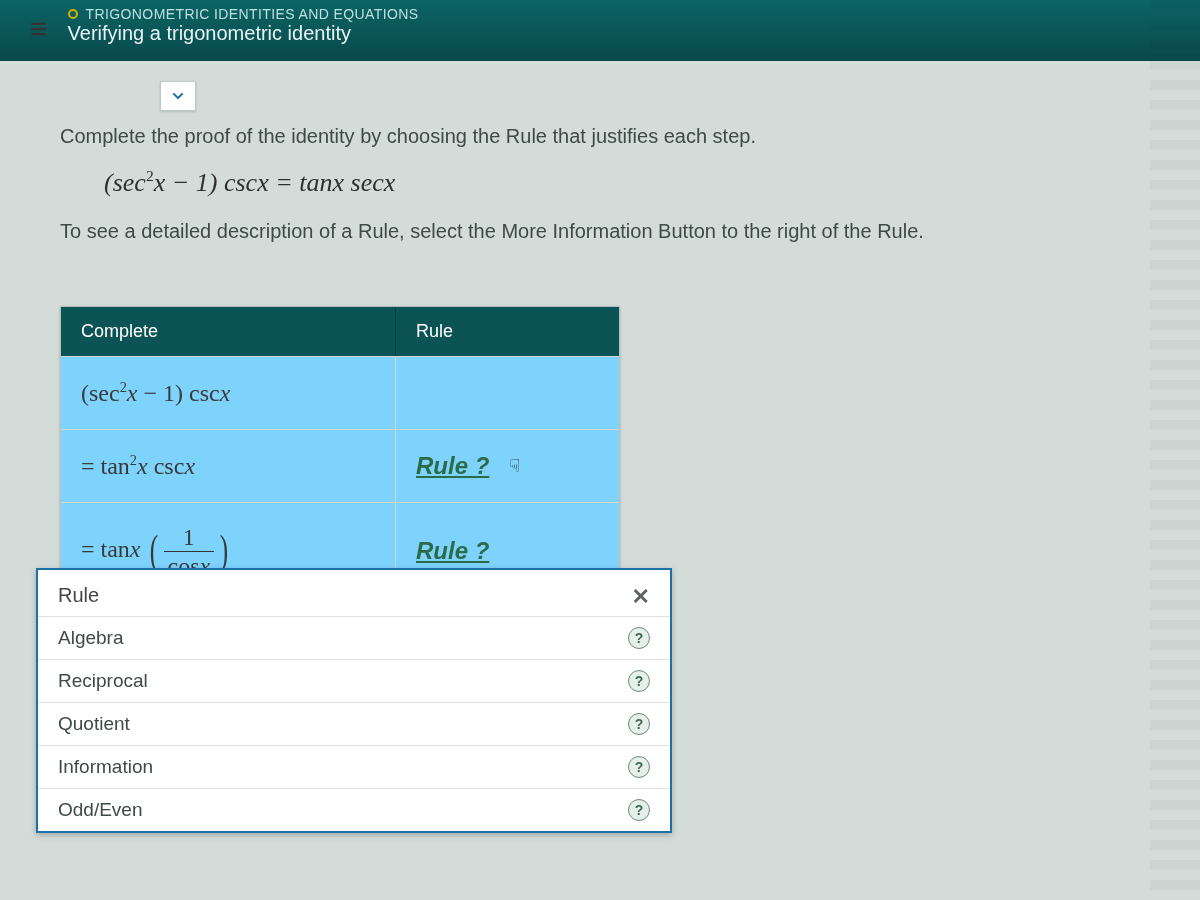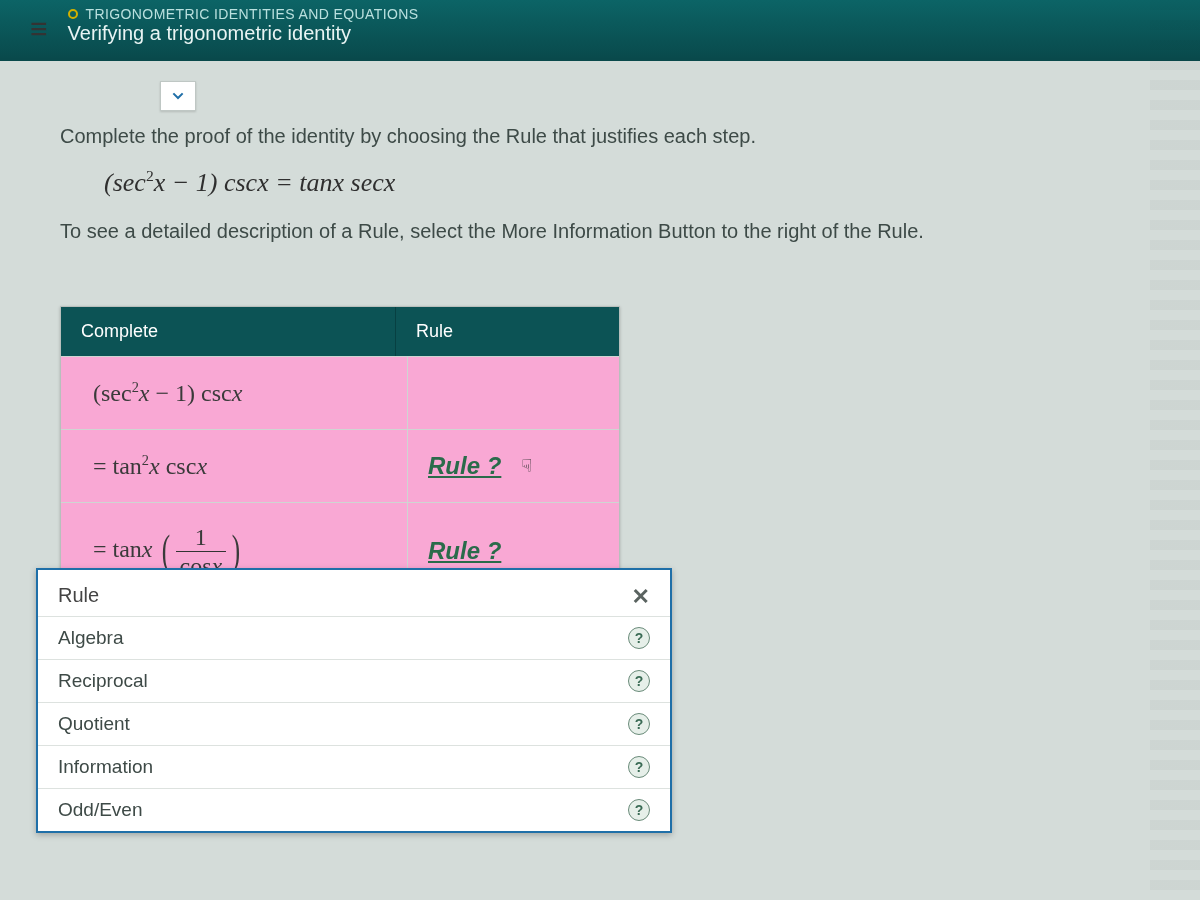--- a/index.html
+++ b/index.html
@@ -89,23 +89,22 @@
 .pt-head {
   display: flex;
   background: #0c5355;
   color: #fff;
   font-size: 18px;
 }
 .pt-head .col-statement { width: 335px; padding: 14px 20px; border-right: 1px solid #074042;}
 .pt-head .col-rule { flex:1; padding: 14px 20px;}
 .pt-row {
   display:flex;
-  background: #f9a8d4;
+  background: #7dd3fc;
   border-top: 1px solid #cfd5d2;
-  padding-left: 12px;
 }
 .pt-row .col-statement {
   width: 335px;
   padding: 22px 20px;
   font-family: "Times New Roman", serif;
   font-size: 24px;
   color: #3a3a3a;
   border-right: 1px solid #cfd5d2;
 }
 .pt-row .col-rule {

